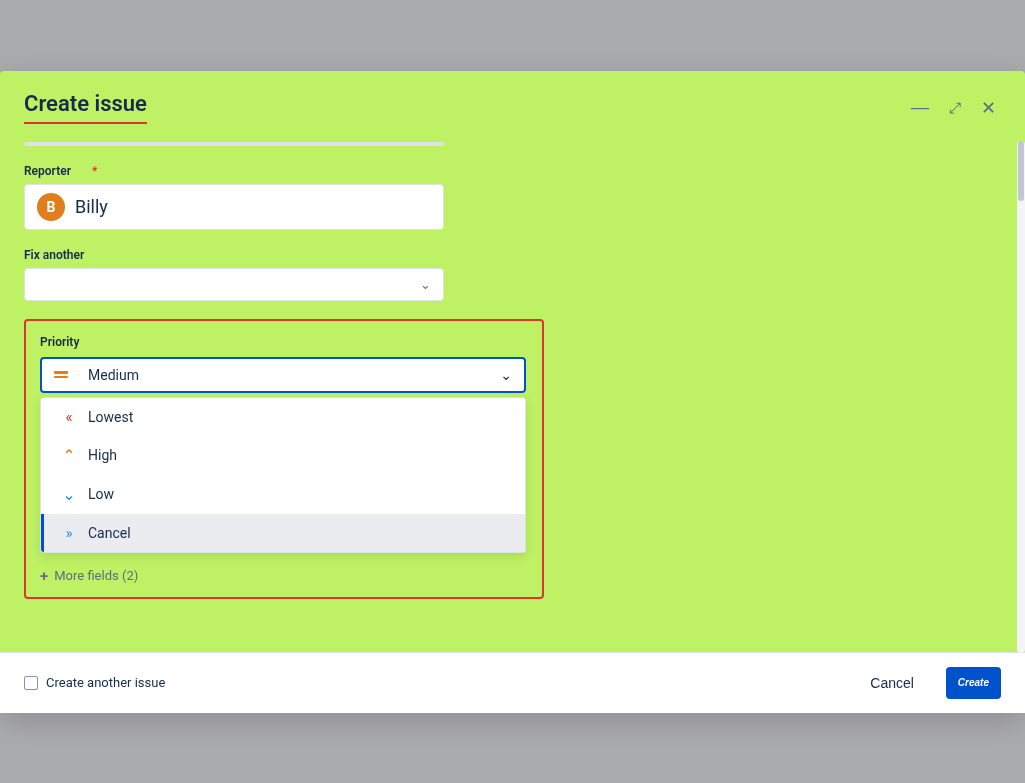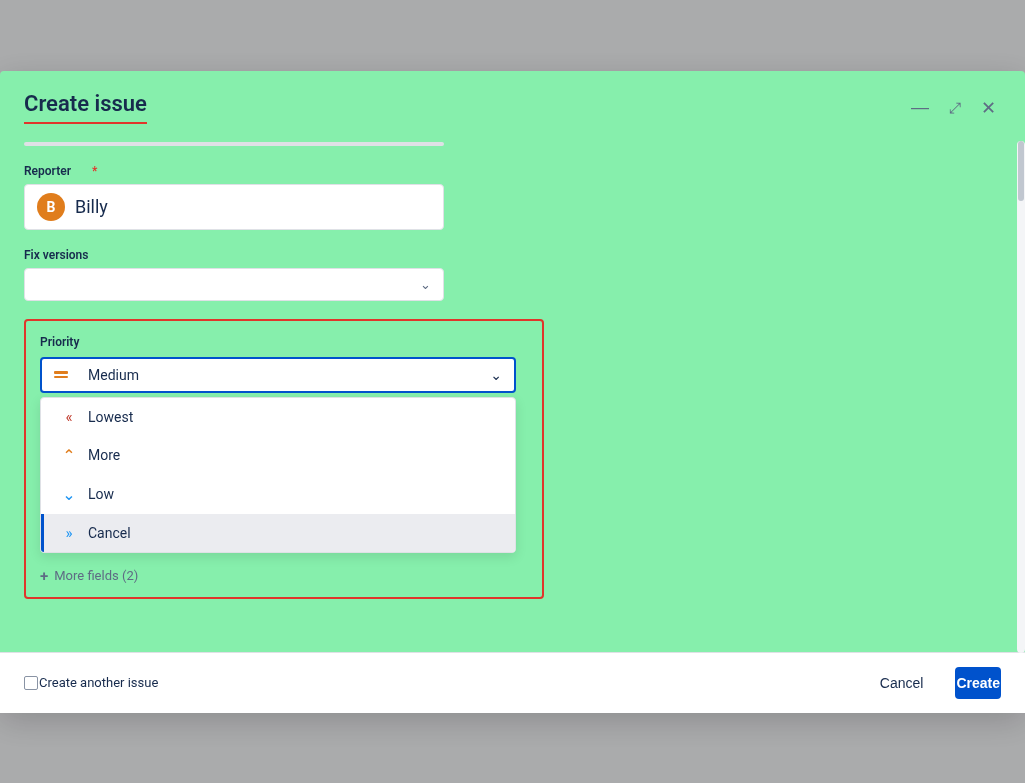--- a/index.html
+++ b/index.html
@@ -13,21 +13,21 @@
     }
     .modal-overlay {
       position: fixed;
       inset: 0;
       background: rgba(0,0,0,0.3);
       display: flex;
       align-items: center;
       justify-content: center;
     }
     .modal {
-      background: #86efac;
+      background: #bef264;
       border-radius: 4px;
       width: 1025px;
       height: 642px;
       display: flex;
       flex-direction: column;
       box-shadow: 0 8px 32px rgba(0,0,0,0.18);
       position: relative;
     }
     .modal-header {
       display: flex;
@@ -123,21 +123,21 @@
       font-size: 14px;
       color: #172b4d;
     }
     .select-field .chevron {
       color: #5e6c84;
       font-size: 13px;
     }
     .priority-section {
       border: 2px solid #e0352b;
       border-radius: 4px;
-      padding: 14px 26px 6px 14px;
+      padding: 14px 16px 6px 14px;
       width: 520px;
       margin-bottom: 0;
     }
     .priority-label {
       font-size: 12px;
       font-weight: 600;
       color: #172b4d;
       margin-bottom: 8px;
     }
     .priority-select {
@@ -227,21 +227,21 @@
       align-items: center;
       justify-content: space-between;
       padding: 14px 24px;
       border-top: 1px solid #dfe1e6;
       flex-shrink: 0;
       background: #fff;
     }
     .footer-left {
       display: flex;
       align-items: center;
-      gap: 1px;
+      gap: 8px;
     }
     .checkbox {
       width: 14px;
       height: 14px;
       border: 1.5px solid #8993a4;
       border-radius: 2px;
       background: #fff;
       cursor: pointer;
       flex-shrink: 0;
     }
@@ -261,24 +261,25 @@
       font-size: 14px;
       color: #172b4d;
       cursor: pointer;
       font-weight: 500;
     }
     .btn-create {
       background: #0052cc;
       color: #fff;
       border: none;
       border-radius: 4px;
-      padding: 8px 1px;
-      font-size: 14px;
+      padding: 8px 12px;
+      font-size: 10px;
       font-weight: 600;
       cursor: pointer;
+      font-style: italic;
     }
     .scrollbar-track {
       position: absolute;
       right: 0;
       top: 70px;
       bottom: 60px;
       width: 8px;
       background: #f4f5f7;
       border-radius: 4px;
     }
@@ -328,21 +329,21 @@
         <div class="reporter-field">
           <div class="reporter-avatar">
             <span>B</span>
           </div>
           <span class="reporter-name">Billy</span>
         </div>
       </div>
 
       <div class="field-group">
         <div class="field-label">
-          <span>Fix versions</span>
+          <span>Fix another</span>
         </div>
         <div class="select-field">
           <span></span>
           <span class="chevron">⌄</span>
         </div>
       </div>
 
       <div class="priority-section">
         <div class="priority-label">Priority</div>
 
@@ -359,21 +360,21 @@
 
         <div class="dropdown-list">
 
           <div class="dropdown-item">
             <span class="priority-icon icon-highest">«</span>
             <span>Lowest</span>
           </div>
 
           <div class="dropdown-item">
             <span class="priority-icon icon-high" style="font-size:16px;">⌃</span>
-            <span>More</span>
+            <span>High</span>
           </div>
 
           <div class="dropdown-item">
             <span class="priority-icon icon-low" style="font-size:16px;">⌄</span>
             <span>Low</span>
           </div>
 
           <div class="dropdown-item selected">
             <span class="priority-icon icon-lowest">»</span>
             <span>Cancel</span>

